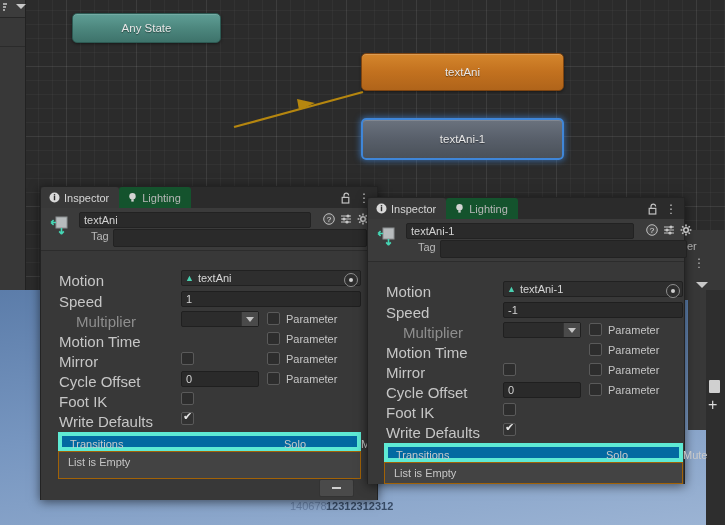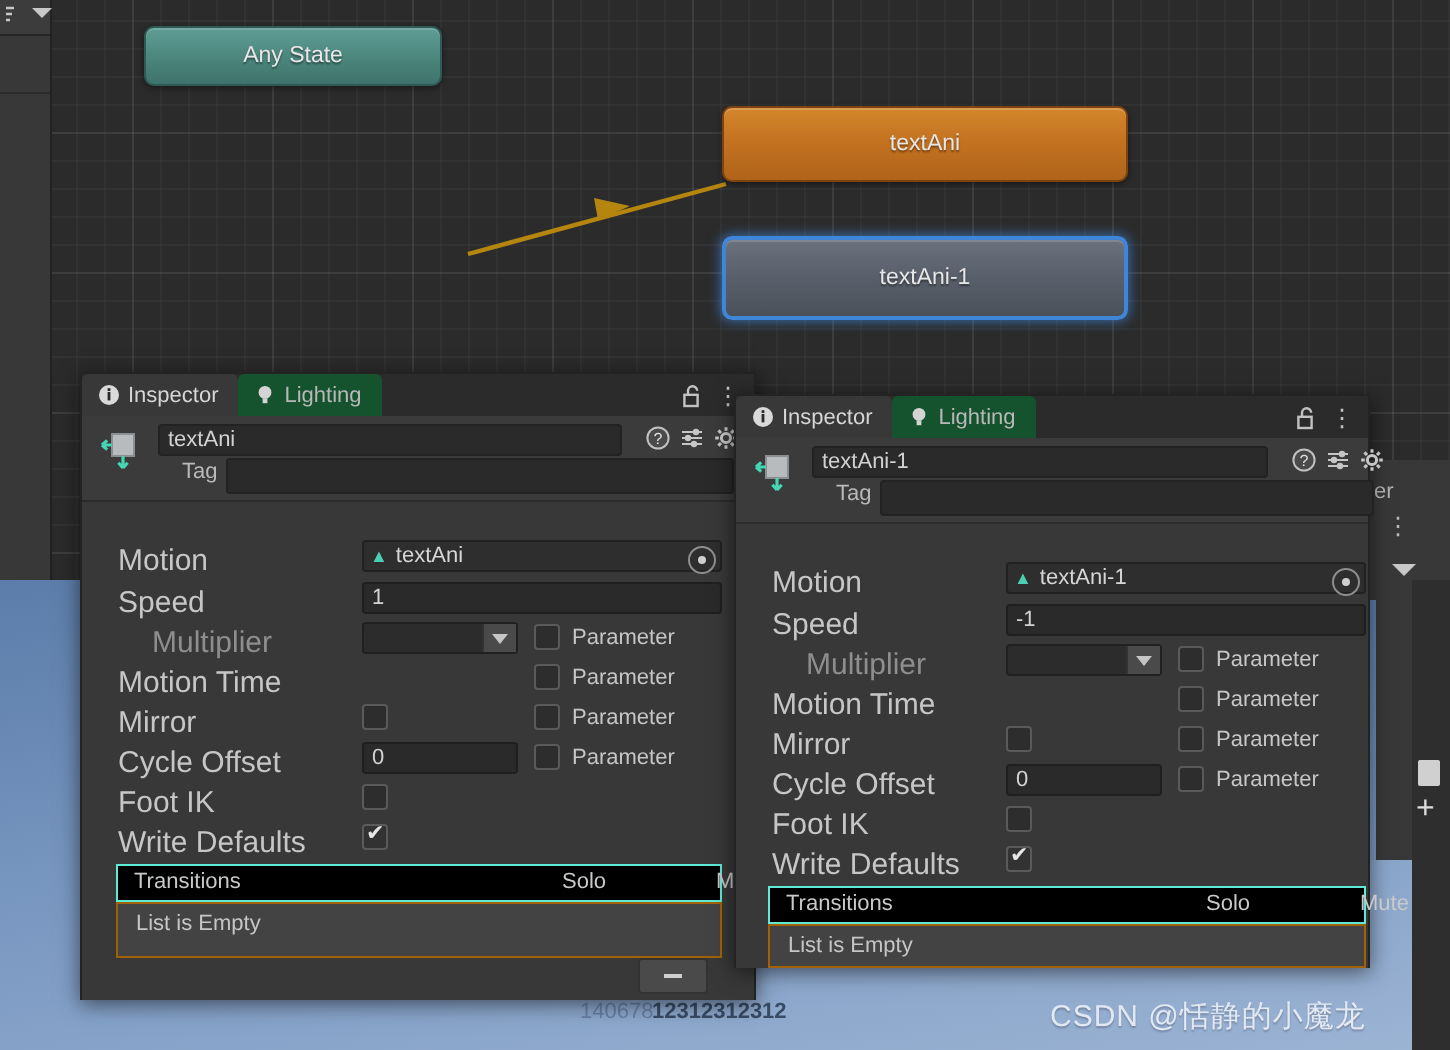--- a/index.html
+++ b/index.html
@@ -123,21 +123,21 @@
   .cbox.checked{background:#323232;}
   .cbox.checked:after{content:"✔";position:absolute;left:1px;top:-3px;font-size:11px;color:#e6e6e6;}
   .param-lbl{position:absolute;font-size:11px;color:#c6c6c6;top:3px;}
   .dropdown{position:absolute;top:1px;height:16px;background:#2c2c2c;border:1px solid #202020;
     border-radius:2px;box-sizing:border-box;}
   .dropdown .dd-btn{position:absolute;right:0;top:0;width:16px;height:100%;background:#4a4a4a;
     border-left:1px solid #333;display:flex;align-items:center;justify-content:center;}
   .dd-caret{width:0;height:0;border-left:4px solid transparent;border-right:4px solid transparent;
     border-top:5px solid #c5c5c5;}
 
-  .trans-header{position:absolute;background:#000000;border:1px solid #5eead4;height:19px;
+  .trans-header{position:absolute;background:#0369a1;border:4px solid #5eead4;height:19px;
     box-sizing:border-box;}
   .trans-header .th-title{position:absolute;left:8px;top:2px;font-size:11px;color:#c9c9c9;}
   .trans-header .th-solo{position:absolute;top:2px;font-size:11px;color:#c9c9c9;}
   .trans-header .th-mute{position:absolute;top:2px;font-size:11px;color:#c9c9c9;margin-left:45px;}
   .trans-list{position:absolute;background:#434343;border:1px solid #a16207;box-sizing:border-box;}
   .trans-list .tl-txt{position:absolute;left:9px;top:4px;font-size:11px;color:#c6c6c6;}
   .minus-btn{position:absolute;background:#4a4a4a;border:1px solid #333;border-radius:2px;
     display:flex;align-items:center;justify-content:center;}
   .minus-btn i{display:block;width:9px;height:2px;background:#d0d0d0;}
 
@@ -480,15 +480,14 @@
         <span class="th-title">Transitions</span>
         <span class="th-solo" style="left:218px;">Solo</span>
         <span class="th-mute" style="left:250px;">Mute</span>
       </div>
       <div class="trans-list" style="left:16px;top:200px;width:299px;height:22px;">
         <span class="tl-txt">List is Empty</span>
       </div>
     </div>
   </div>
 
-  <div class="watermark">CSDN @恬静的小魔龙</div>
 
 </div>
 
 </body></html>

